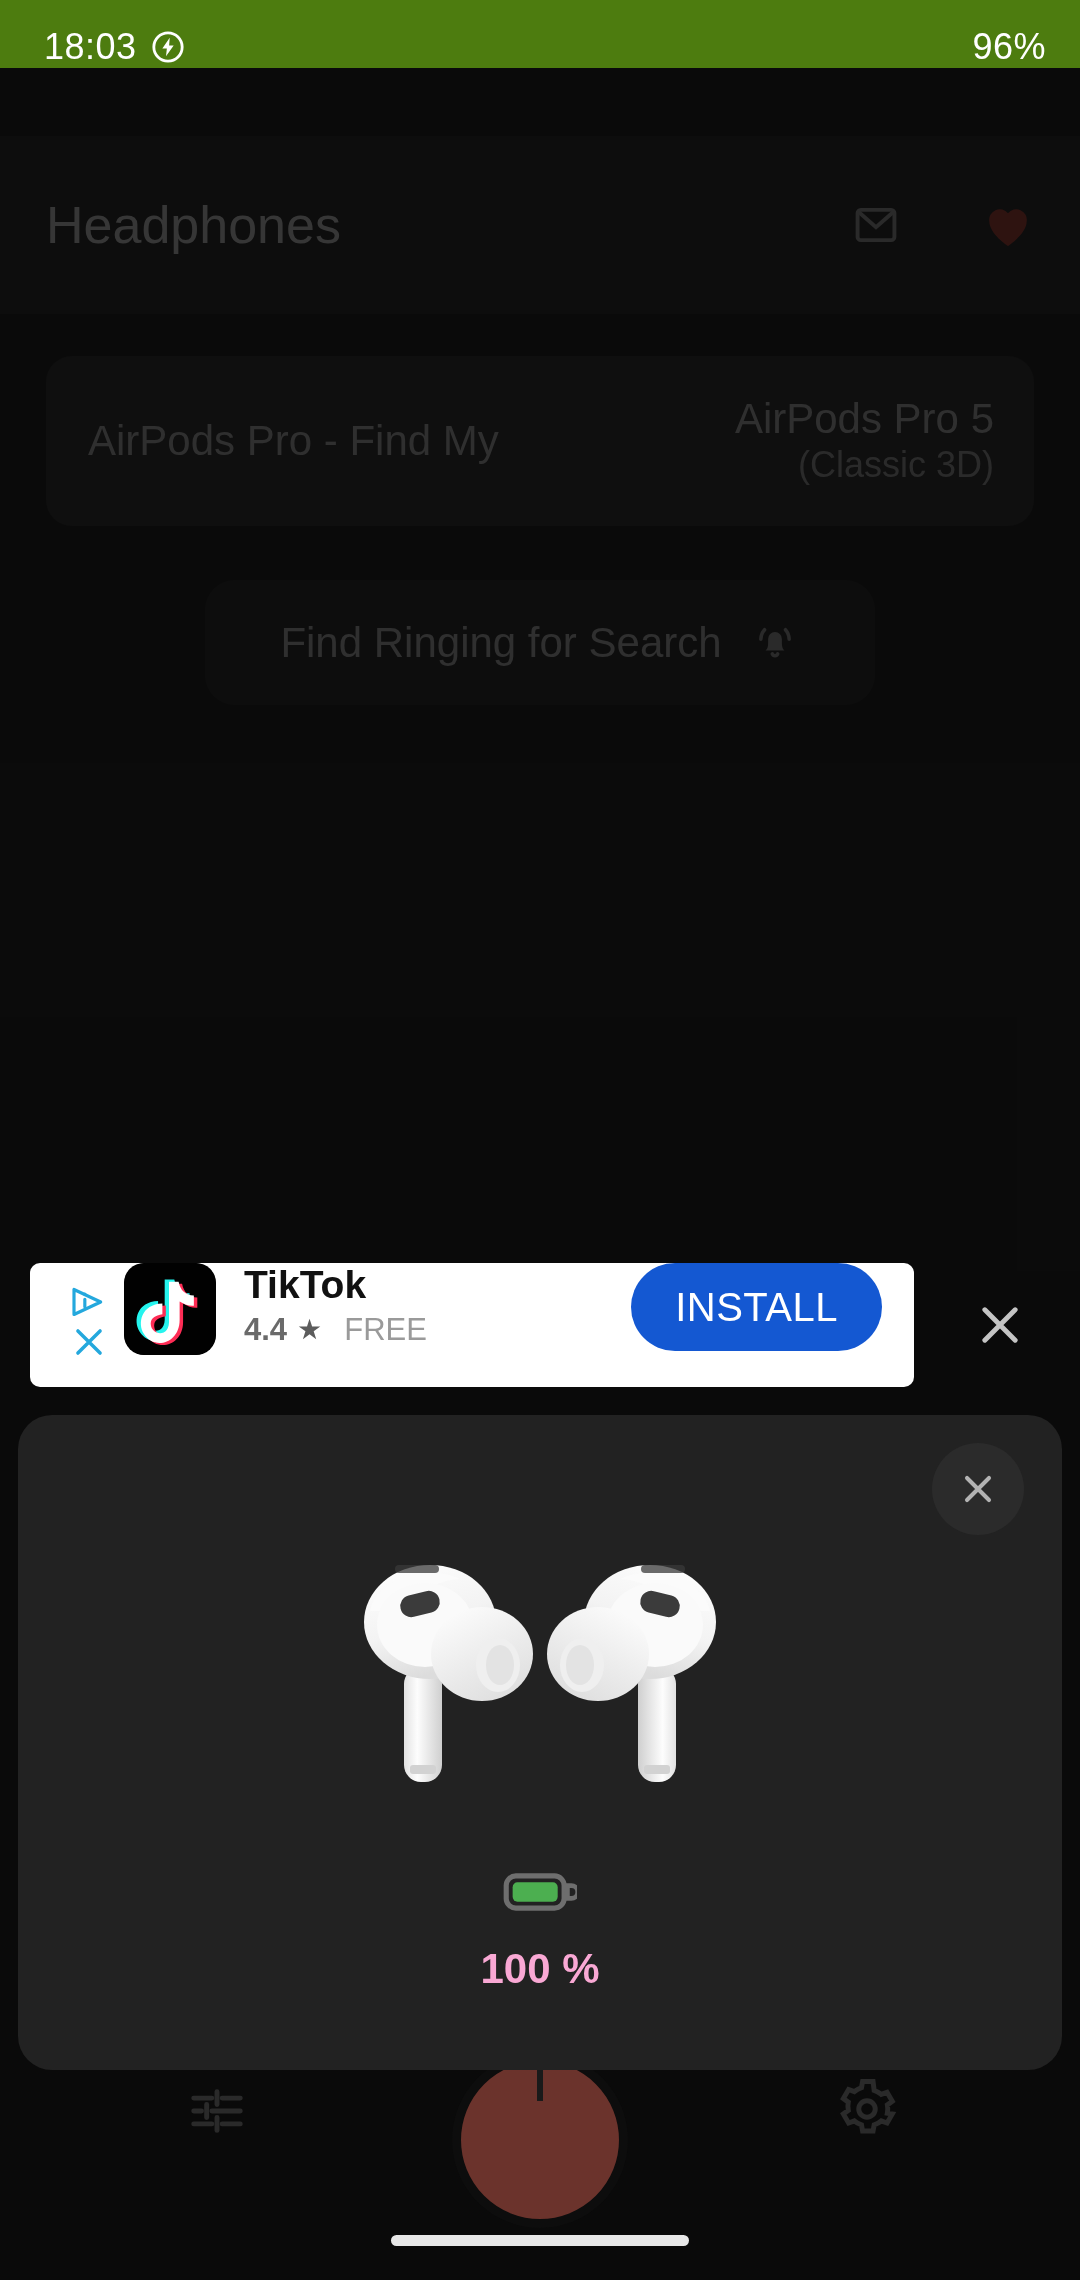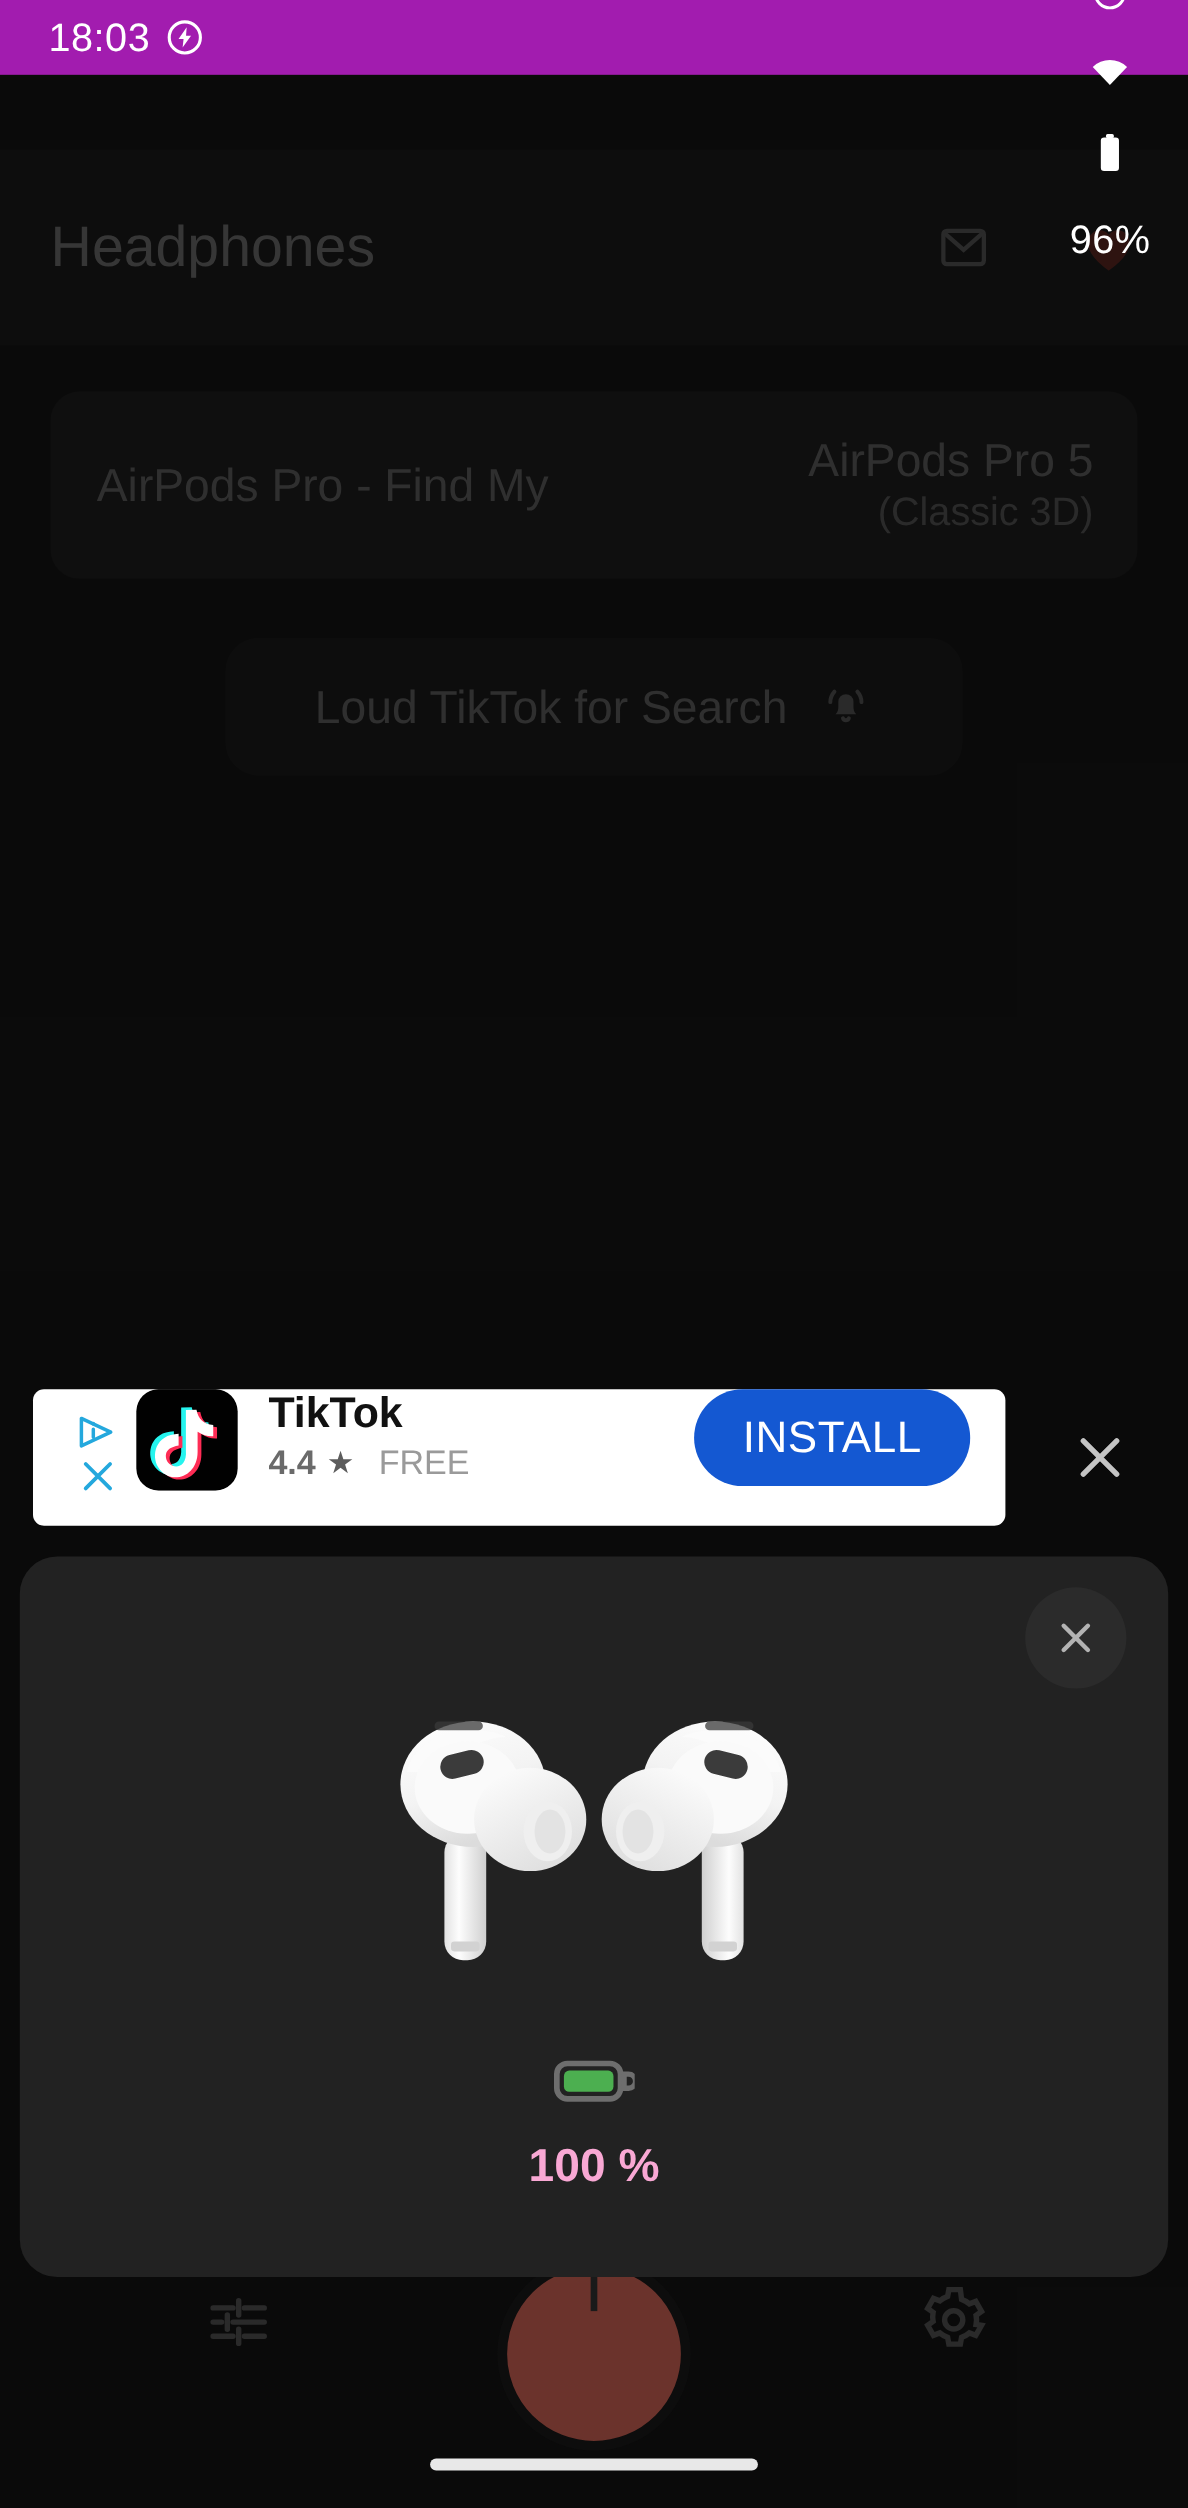--- a/index.html
+++ b/index.html
@@ -11,22 +11,22 @@
   }
   #screen {
     position:relative;
     width:1080px; height:2280px;
     background:#1c1c1c;
   }
 
   
   #statusbar {
     position:absolute; top:0; left:0; width:1080px; height:68px;
-    background:#a21caf;
-    display:flex; align-items:center;
+    background:#4d7c0f;
+    display:flex; align-items:flex-end;
     padding:0 34px 0 44px;
     z-index:60;
   }
   #sb-left { display:flex; align-items:center; gap:14px; }
   #sb-time { color:#fff; font-size:36px; letter-spacing:0.5px; }
   #sb-right { margin-left:auto; display:flex; align-items:center; gap:40px;flex-direction:column; }
   .sb-icon { display:flex; align-items:center; justify-content:center; }
   #sb-battpct { color:#fff; font-size:36px; letter-spacing:0.5px; }
 
   
@@ -196,21 +196,21 @@
 
     <div id="device-card">
       <div id="device-left">AirPods Pro - Find My</div>
       <div id="device-right">
         <div id="device-model">AirPods Pro 5</div>
         <div id="device-mode">(Classic 3D)</div>
       </div>
     </div>
 
     <div id="ring-pill">
-      <span id="ring-label">Loud TikTok for Search</span>
+      <span id="ring-label">Find Ringing for Search</span>
       <span>
         <svg width="50" height="50" viewBox="0 0 24 24" fill="none" stroke="#6e6e6e" stroke-width="1.7" stroke-linecap="round">
           <path d="M7.5 16.5h9c-1 -1 -1.2 -2 -1.2 -3.6V11a3.3 3.3 0 0 0-6.6 0v1.9c0 1.6-.2 2.6-1.2 3.6z" fill="#6e6e6e" stroke="none"></path>
           <path d="M10.7 18.2a1.4 1.4 0 0 0 2.6 0" stroke="#6e6e6e"></path>
           <path d="M5.2 11.2a7 7 0 0 1 1.8-4.6"></path>
           <path d="M18.8 11.2a7 7 0 0 0-1.8-4.6"></path>
         </svg>
       </span>
     </div>
 

